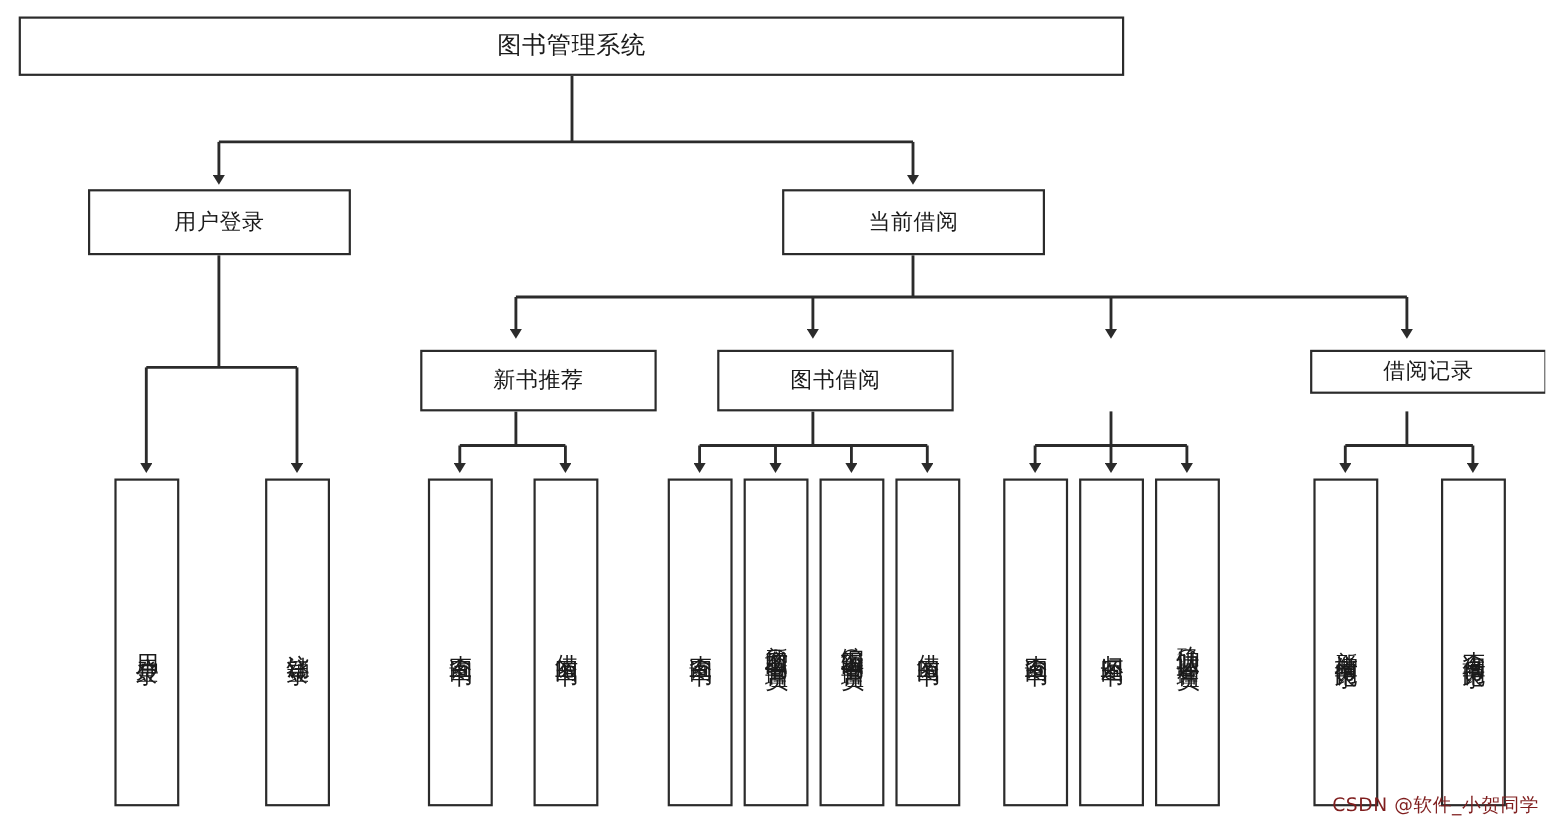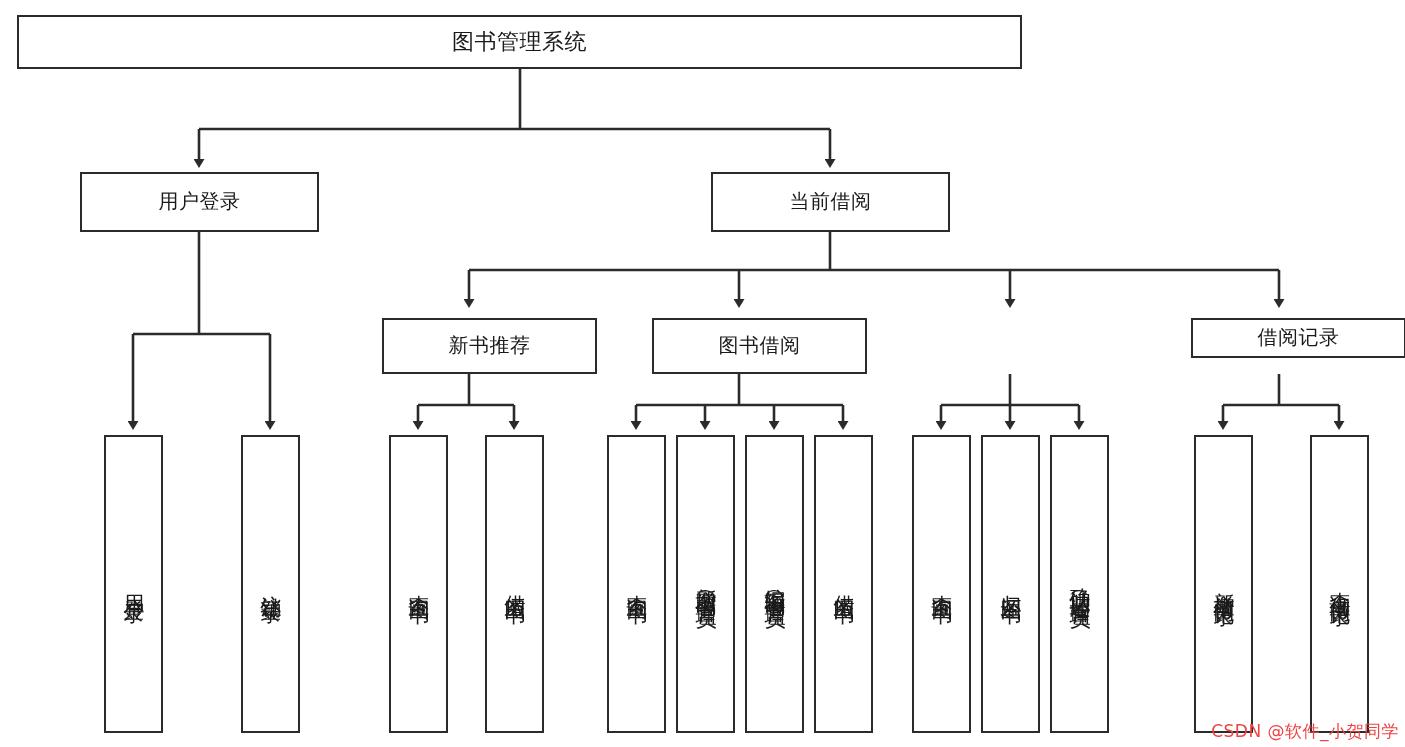--- a/index.html
+++ b/index.html
@@ -60,21 +60,21 @@
     text-orientation: upright;
     letter-spacing: 3px;
     line-height: 1;
     white-space: nowrap;
   }
   #watermark {
     position: absolute;
     right: 6px;
     bottom: 4px;
     font-size: 17px;
-    color: #ef4444;
+    color: #7f1d1d;
     z-index: 5;
     white-space: nowrap;
     letter-spacing: 0.5px;
   }
 </style>
 </head>
 <body>
 
 <div id="diagram-root">
 

